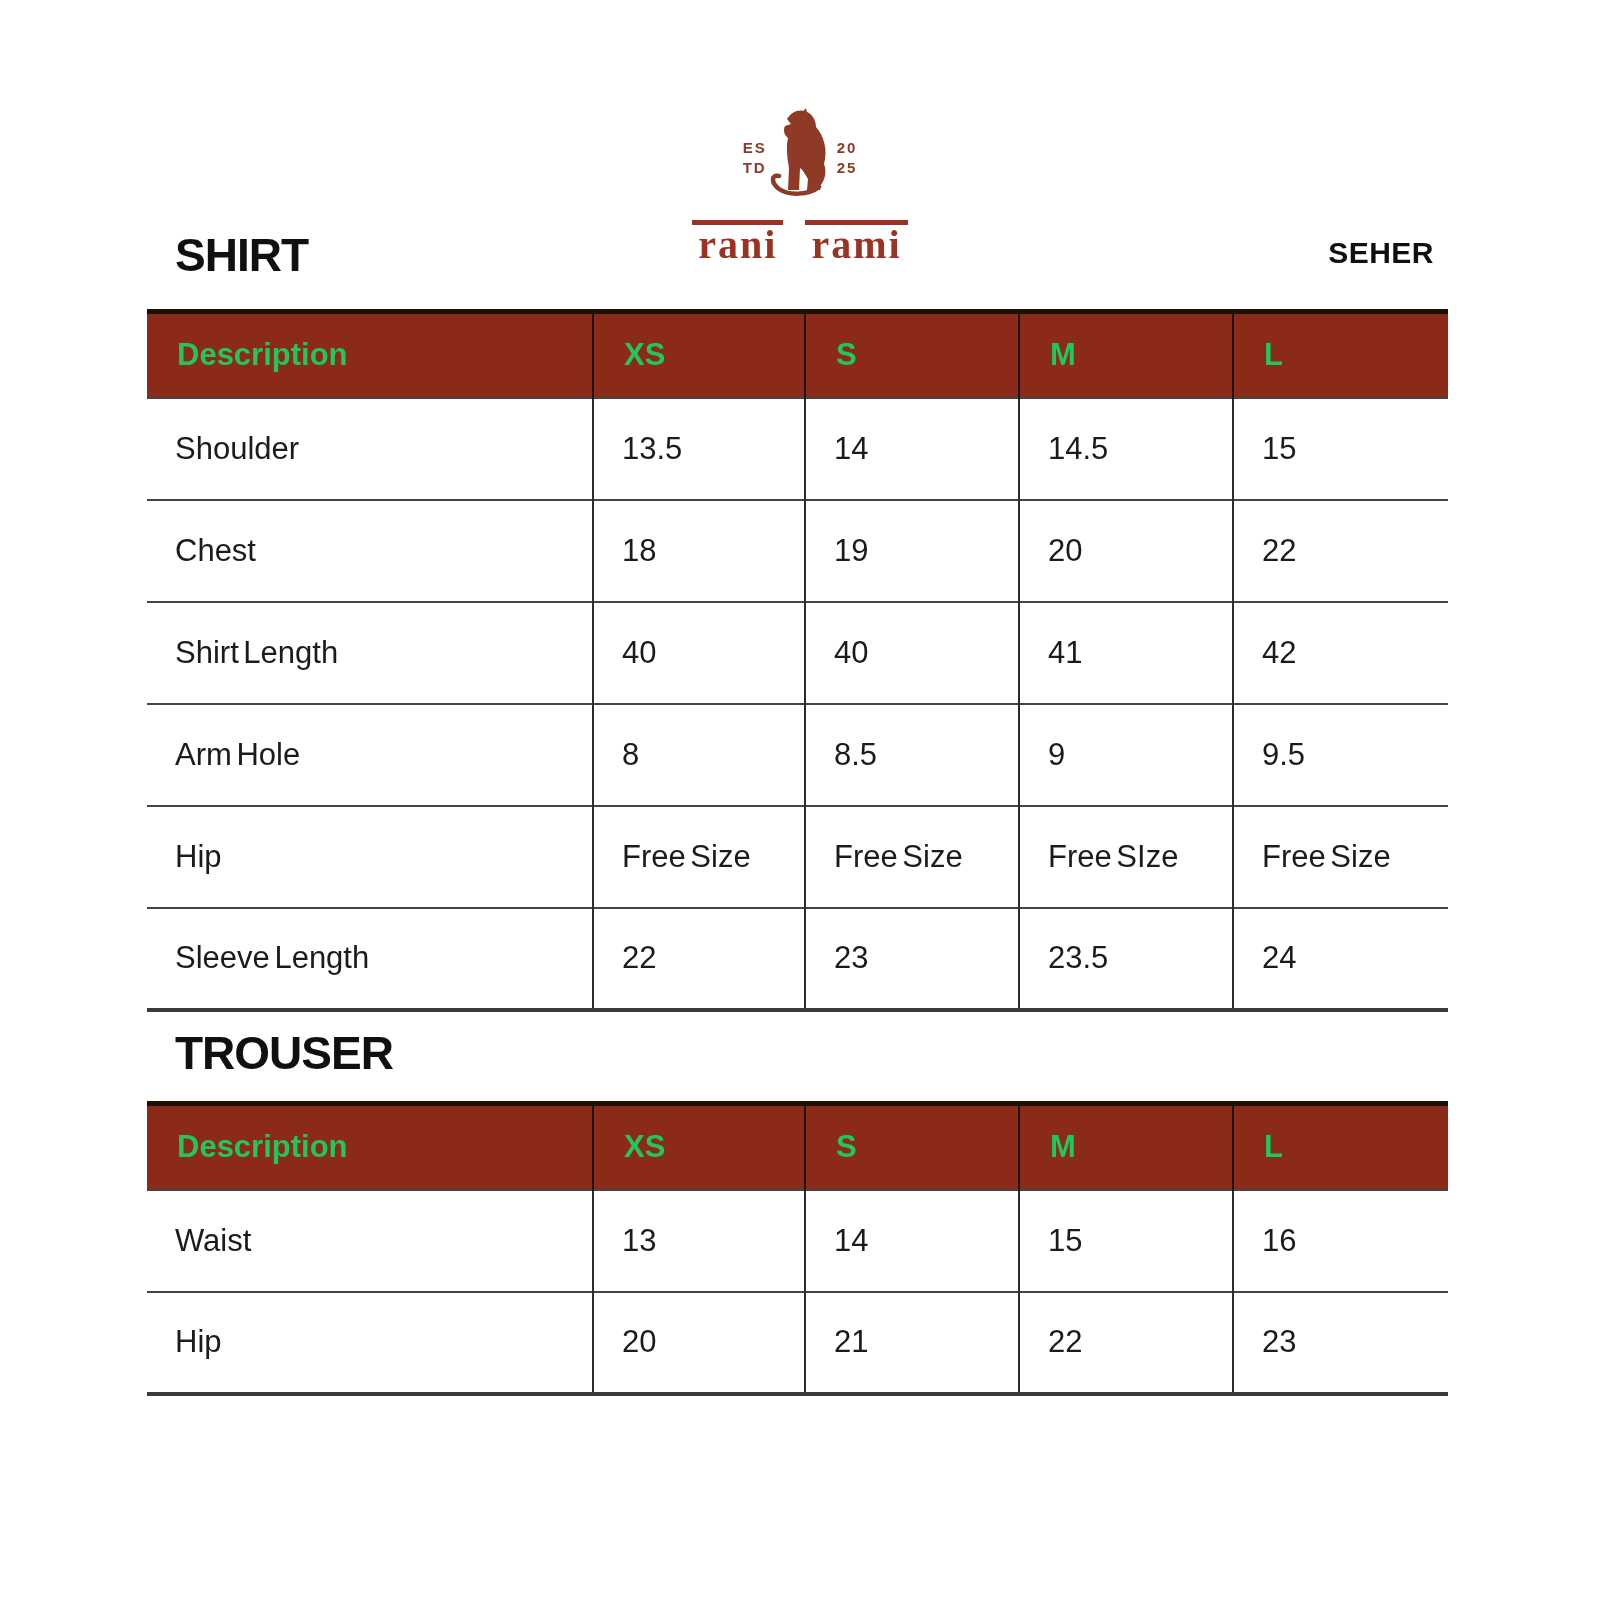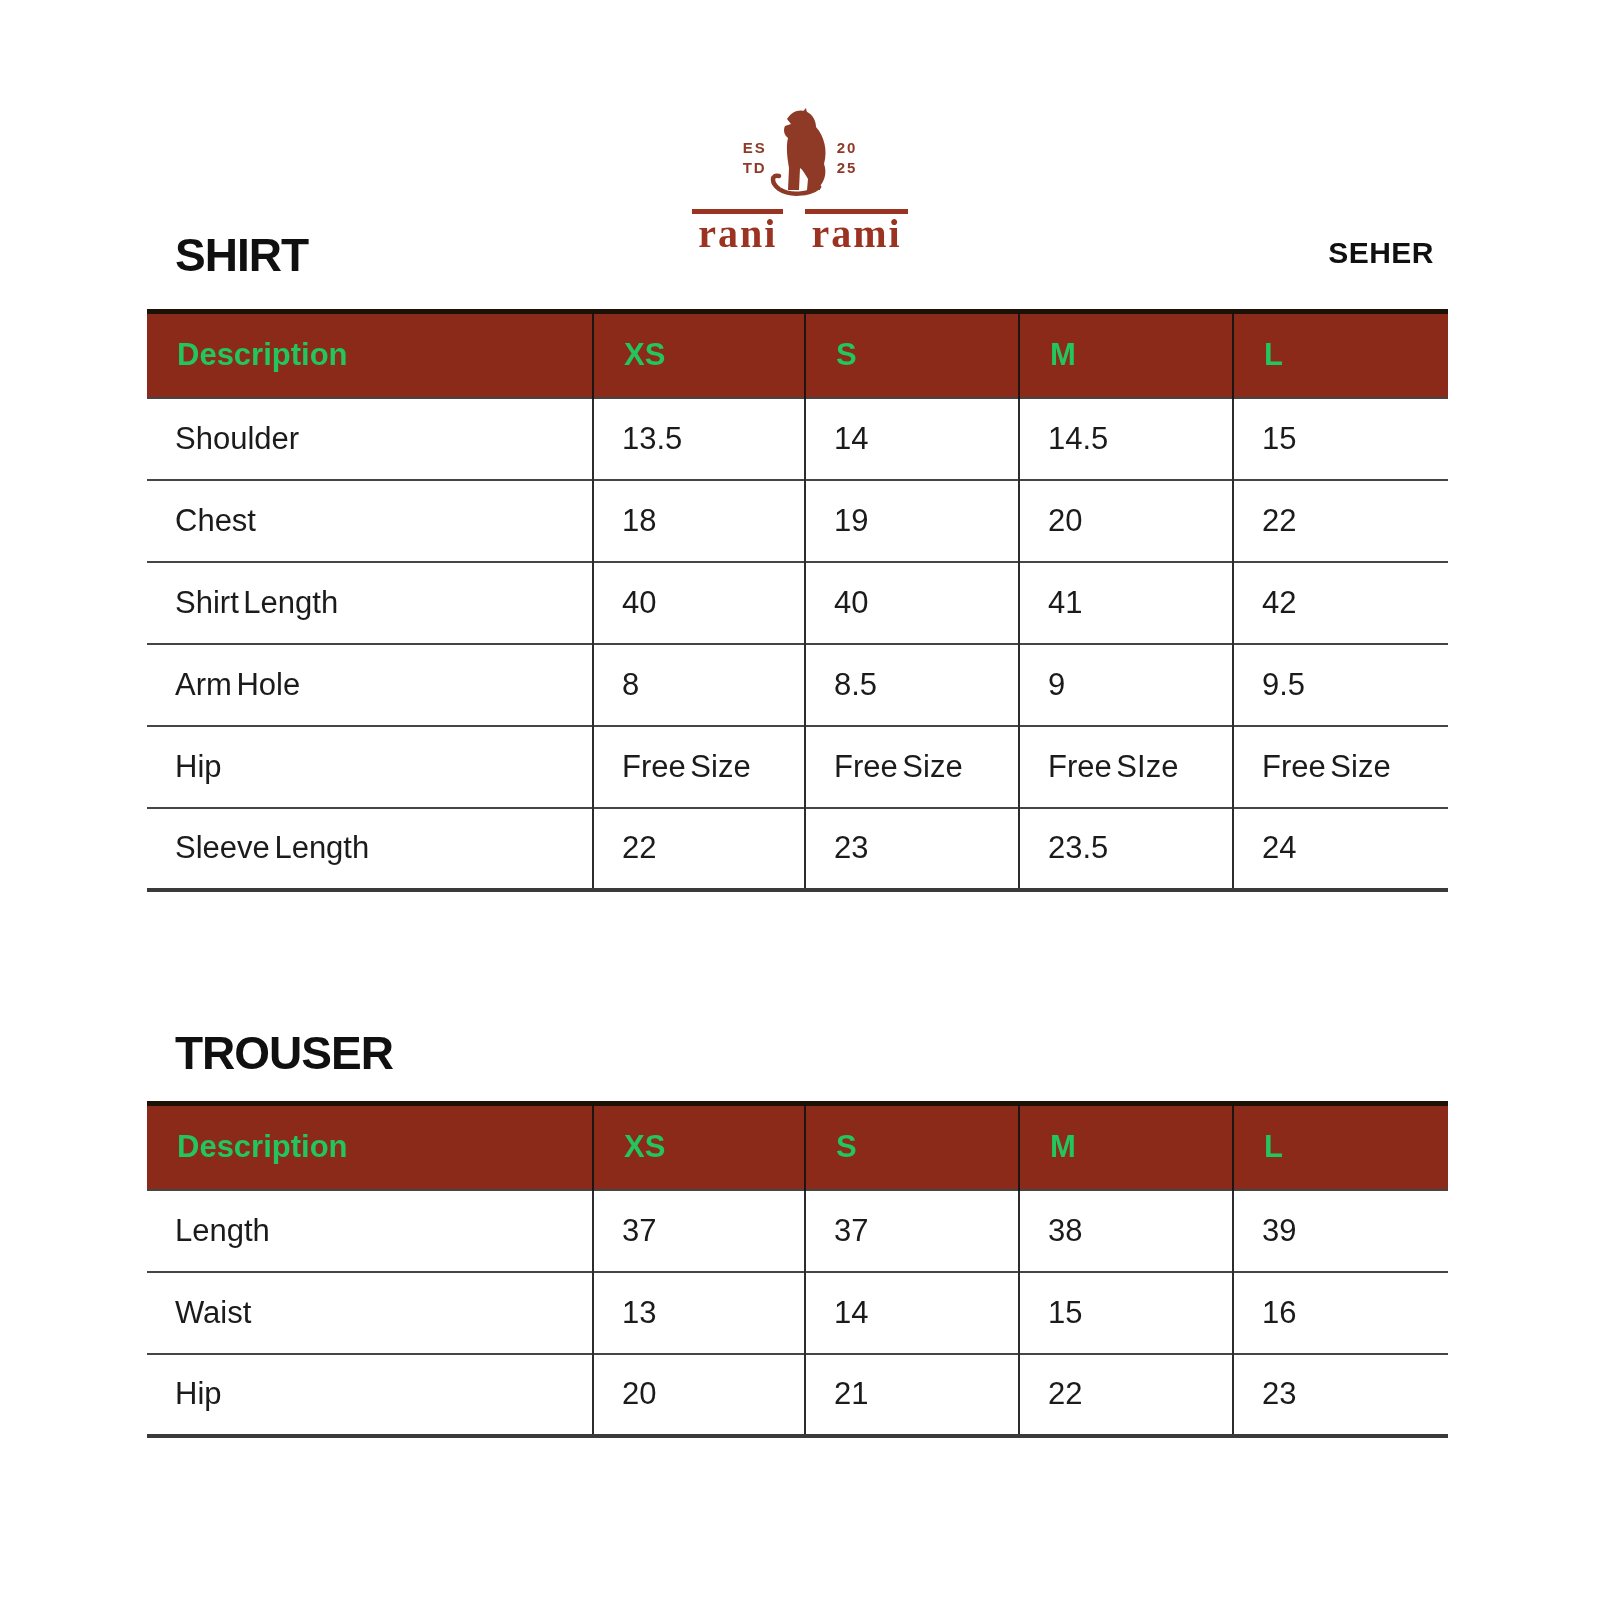--- a/index.html
+++ b/index.html
@@ -17,21 +17,21 @@
     position:absolute; top:108px; left:0; width:1600px;
     display:flex; flex-direction:column; align-items:center;
   }
   .logo-top { display:flex; align-items:flex-end; }
   .estd-block {
     font-size:15px; font-weight:bold; letter-spacing:2px; line-height:1.35;
     color:#8E3A27; padding-bottom:18px; text-align:left;
   }
   .tiger-wrap { width:70px; height:88px; }
   .wordmark {
-    margin-top:13px; display:flex; gap:22px;
+    margin-top:24px; display:flex; gap:22px;
     font-family:"Liberation Serif", serif;
     font-weight:bold; font-size:40px; letter-spacing:2px;
     color:#9B3322;
   }
   .wordmark .word { border-top:5px solid #9B3322; padding:0 6px 0 6px; line-height:1.0; }
 
   
   .section-title {
     position:absolute; left:175px;
     font-size:46px; font-weight:bold; letter-spacing:-1px; color:#101010;
@@ -61,21 +61,21 @@
 
   .size-table th {
     height:86px; background:#8B2A19; color:#22c55e;
     font-size:31px; font-weight:bold; text-align:left;
     padding-left:30px; word-spacing:-3px;
     border-right:2px solid #1b1410;
   }
   .size-table th:last-child { border-right:none; }
 
   .size-table td {
-    height:82px; font-size:31px; color:#1b1b1b;
+    height:102px; font-size:31px; color:#1b1b1b;
     text-align:left; vertical-align:middle;
     padding-left:28px; word-spacing:-4px;
     border-right:2px solid #2c2c2c;
     border-top:2px solid #454545;
   }
   .size-table td:last-child { border-right:none; }
 </style>
 </head>
 <body>
 
@@ -194,27 +194,20 @@
     <tr>
       <th>Description</th>
       <th>XS</th>
       <th>S</th>
       <th>M</th>
       <th>L</th>
     </tr>
   </thead>
   <tbody>
     <tr>
-      <td>Length</td>
-      <td>37</td>
-      <td>37</td>
-      <td>38</td>
-      <td>39</td>
-    </tr>
-    <tr>
       <td>Waist</td>
       <td>13</td>
       <td>14</td>
       <td>15</td>
       <td>16</td>
     </tr>
     <tr>
       <td>Hip</td>
       <td>20</td>
       <td>21</td>

